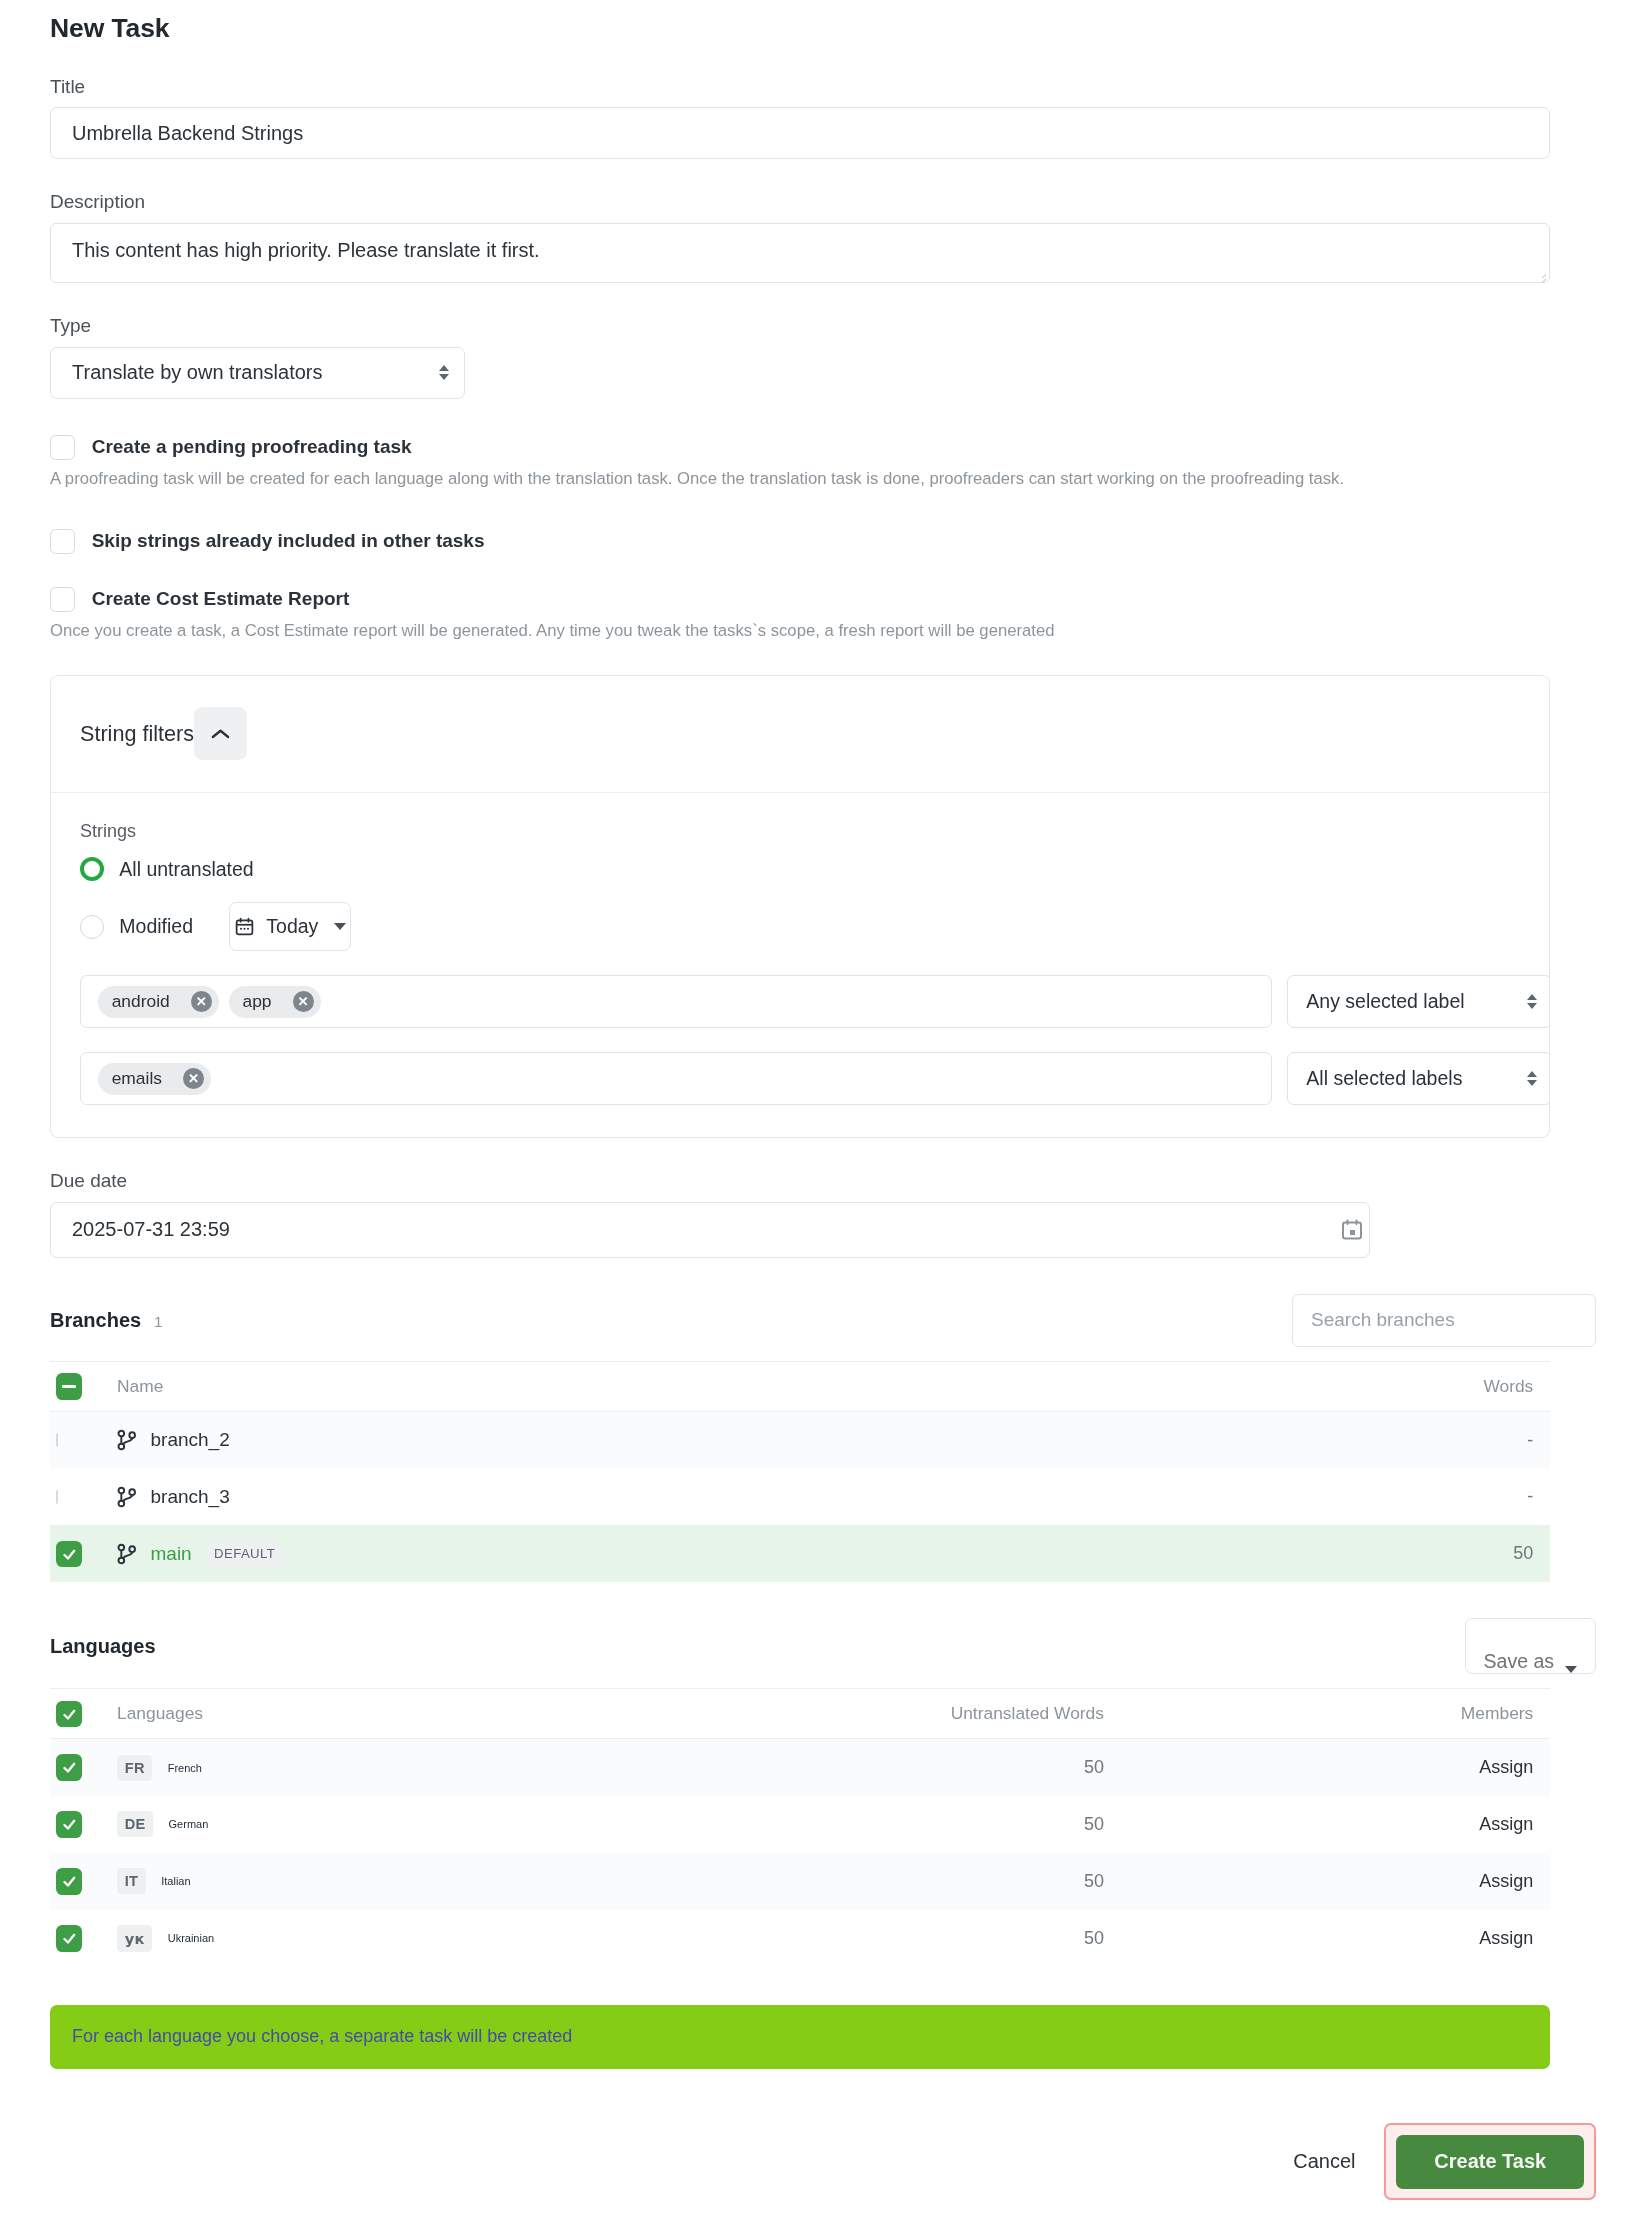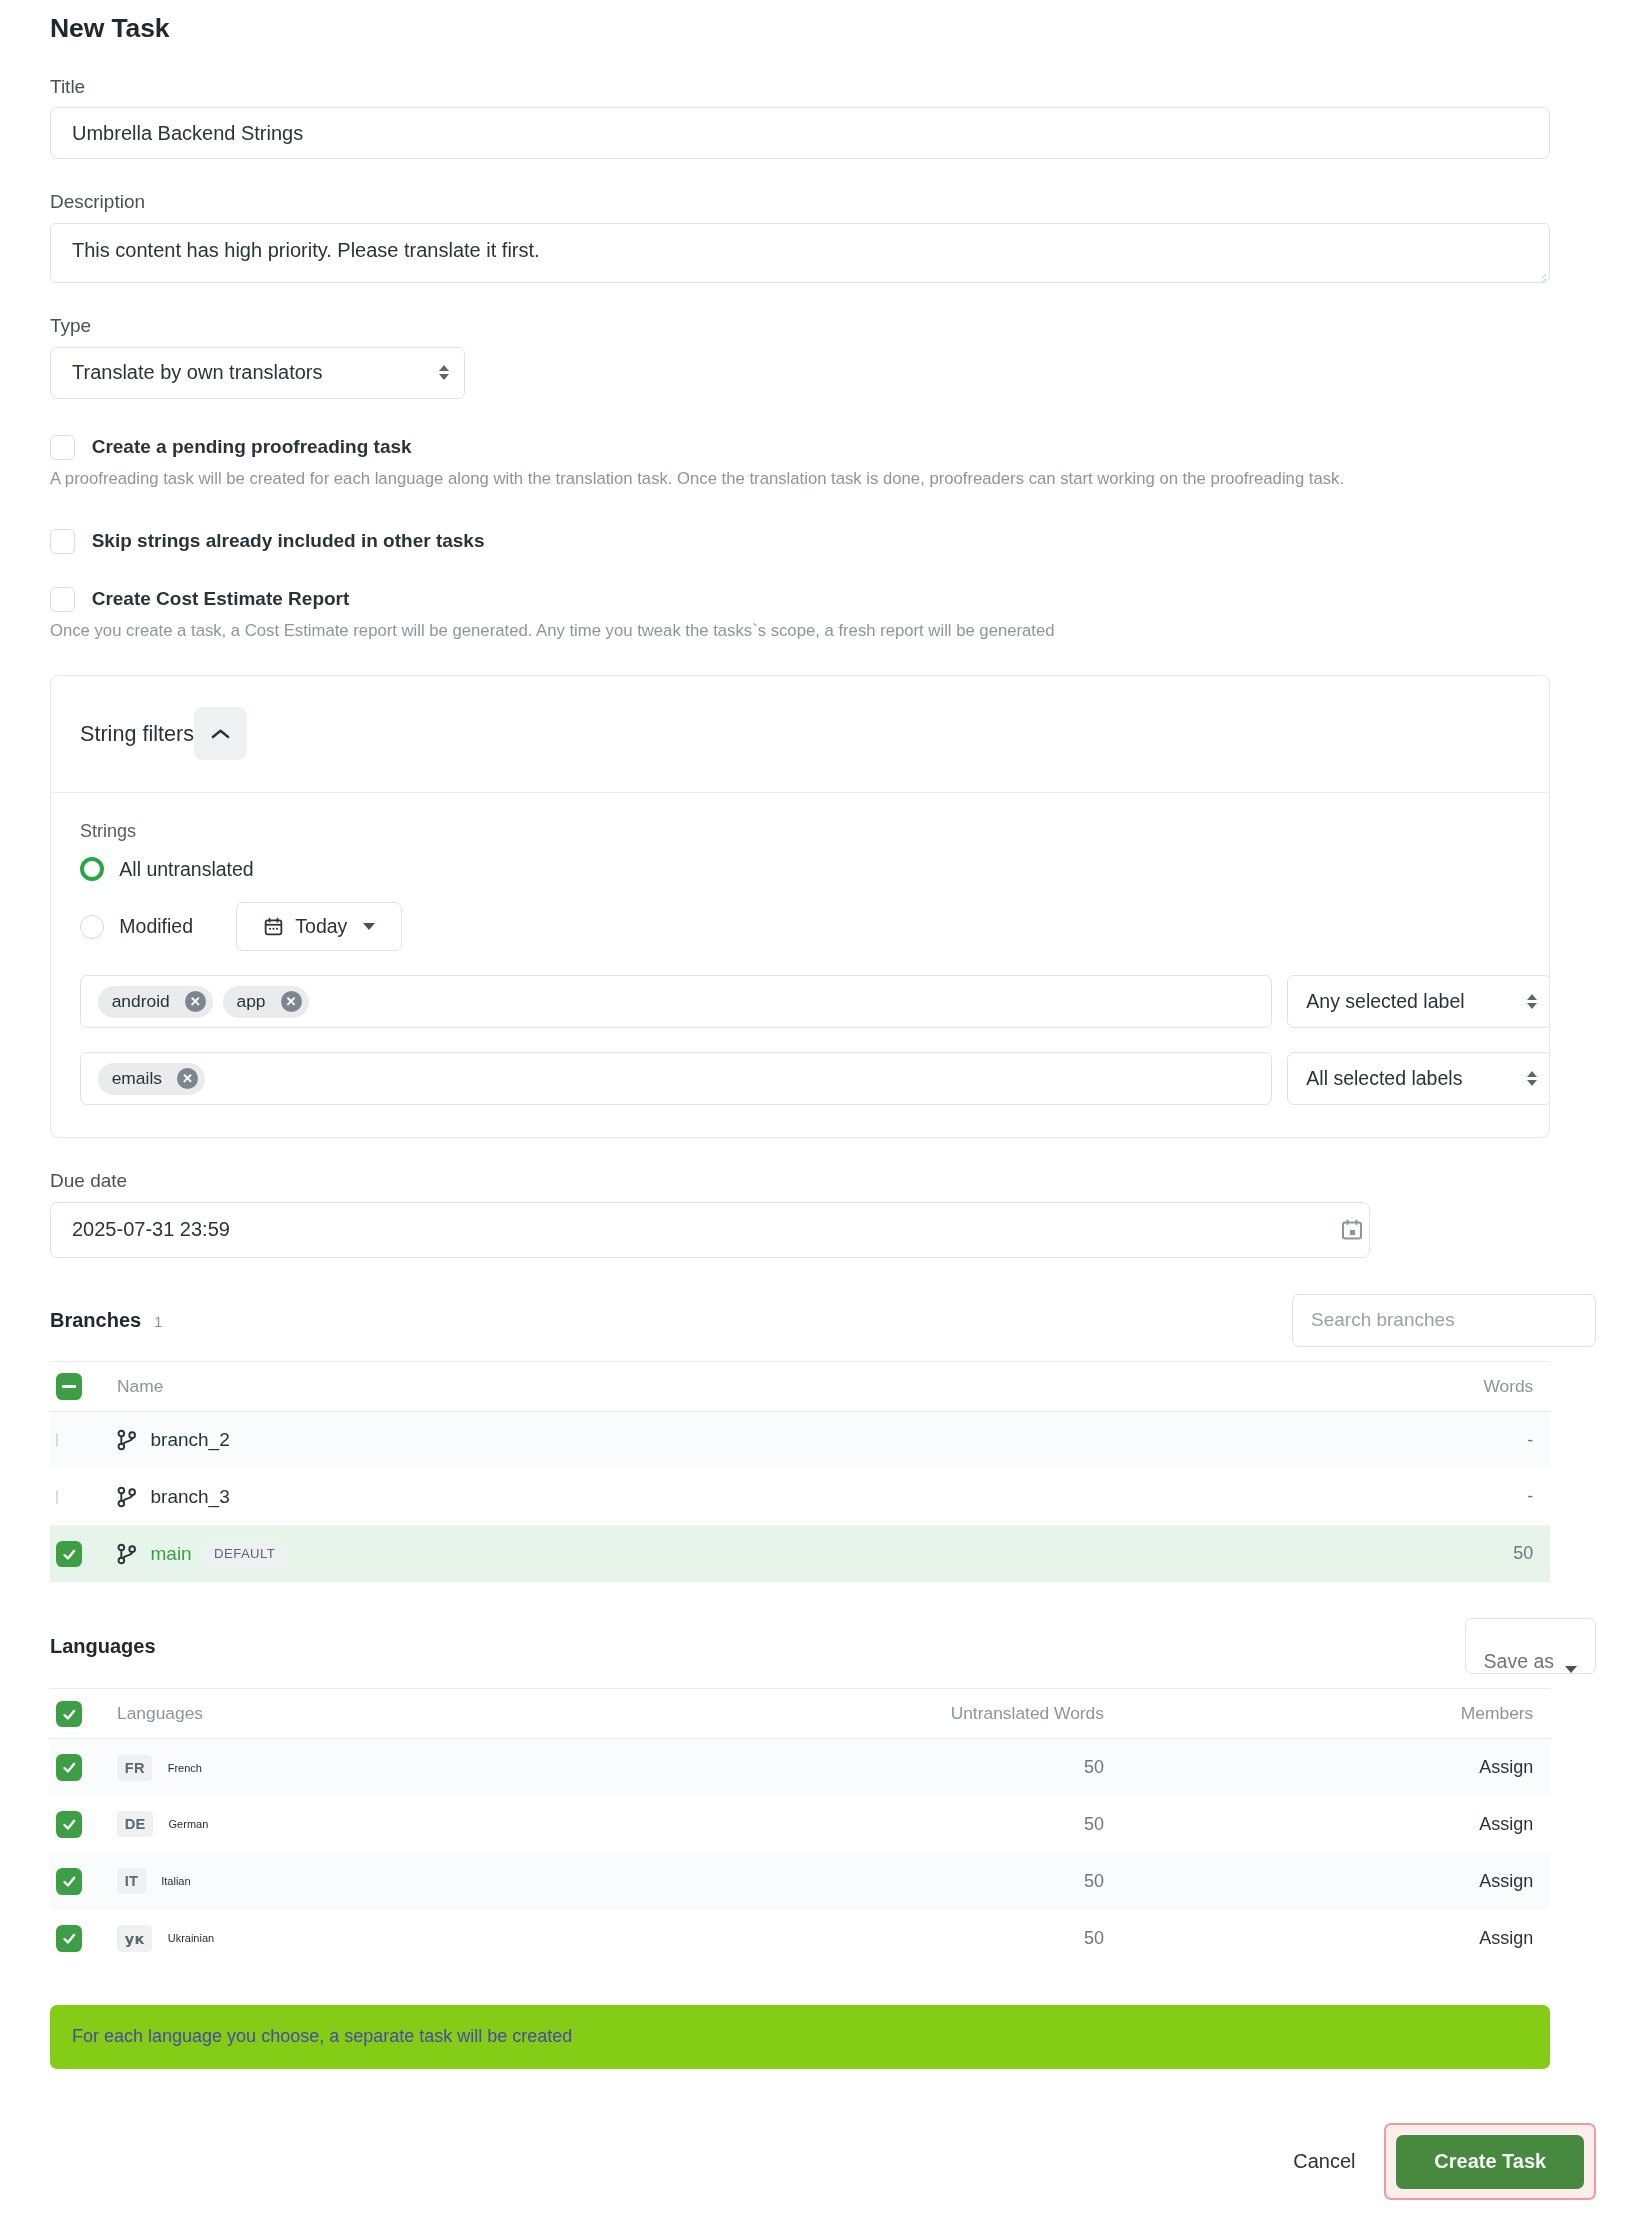--- a/index.html
+++ b/index.html
@@ -102,31 +102,31 @@
     flex:0 0 auto;
   }
   .radio-off {
     width: 24px; height: 24px; border-radius: 50%; border: 1.4px solid #d2d7dc; background:#fff;
     flex:0 0 auto;
   }
   .radio-text { font-size: 19.5px; color: #2b323a; }
 
   .date-chip {
     height: 49px; border: 0.7px solid #dfe3e8; border-radius: 7px; background: #fff;
-    display:flex; align-items:center; gap: 11px; padding: 0 26px; margin-left: 28px;
+    display:flex; align-items:center; gap: 11px; padding: 0 4px; margin-left: 21px;
     font-size: 19.5px; color: #2b323a;
   }
 
   .filter-row { display:flex; align-items:center; gap: 15.3px; margin-top: 24px; }
   .tag-field {
     flex: 0 0 1192px; height: 53px; border: 0.7px solid #dfe3e8; border-radius: 7px; background:#fff;
     display:flex; align-items:center; gap: 9.8px; padding: 0 16.7px;
   }
   .tag {
-    display:flex; align-items:center; gap: 15px; background:#e9ebed; border-radius:696px;
+    display:flex; align-items:center; gap: 21px; background:#e9ebed; border-radius:696px;
     height: 32px; padding: 0 7px 0 14px; font-size: 17.4px; color:#2b323a;
   }
   .tag .x {
     width: 21px; height: 21px; border-radius:50%; background:#7d868e; color:#fff;
     display:flex;align-items:center;justify-content:center; font-size:13.2px; line-height:1; font-weight:700;
   }
   .label-select {
     flex: 0 0 265px; height: 53px; border: 0.7px solid #dfe3e8; border-radius: 7px; background:#fff;
     display:flex; align-items:center; justify-content:space-between; padding: 0 14px 0 18px;
     font-size: 19.5px; color:#2b323a;

